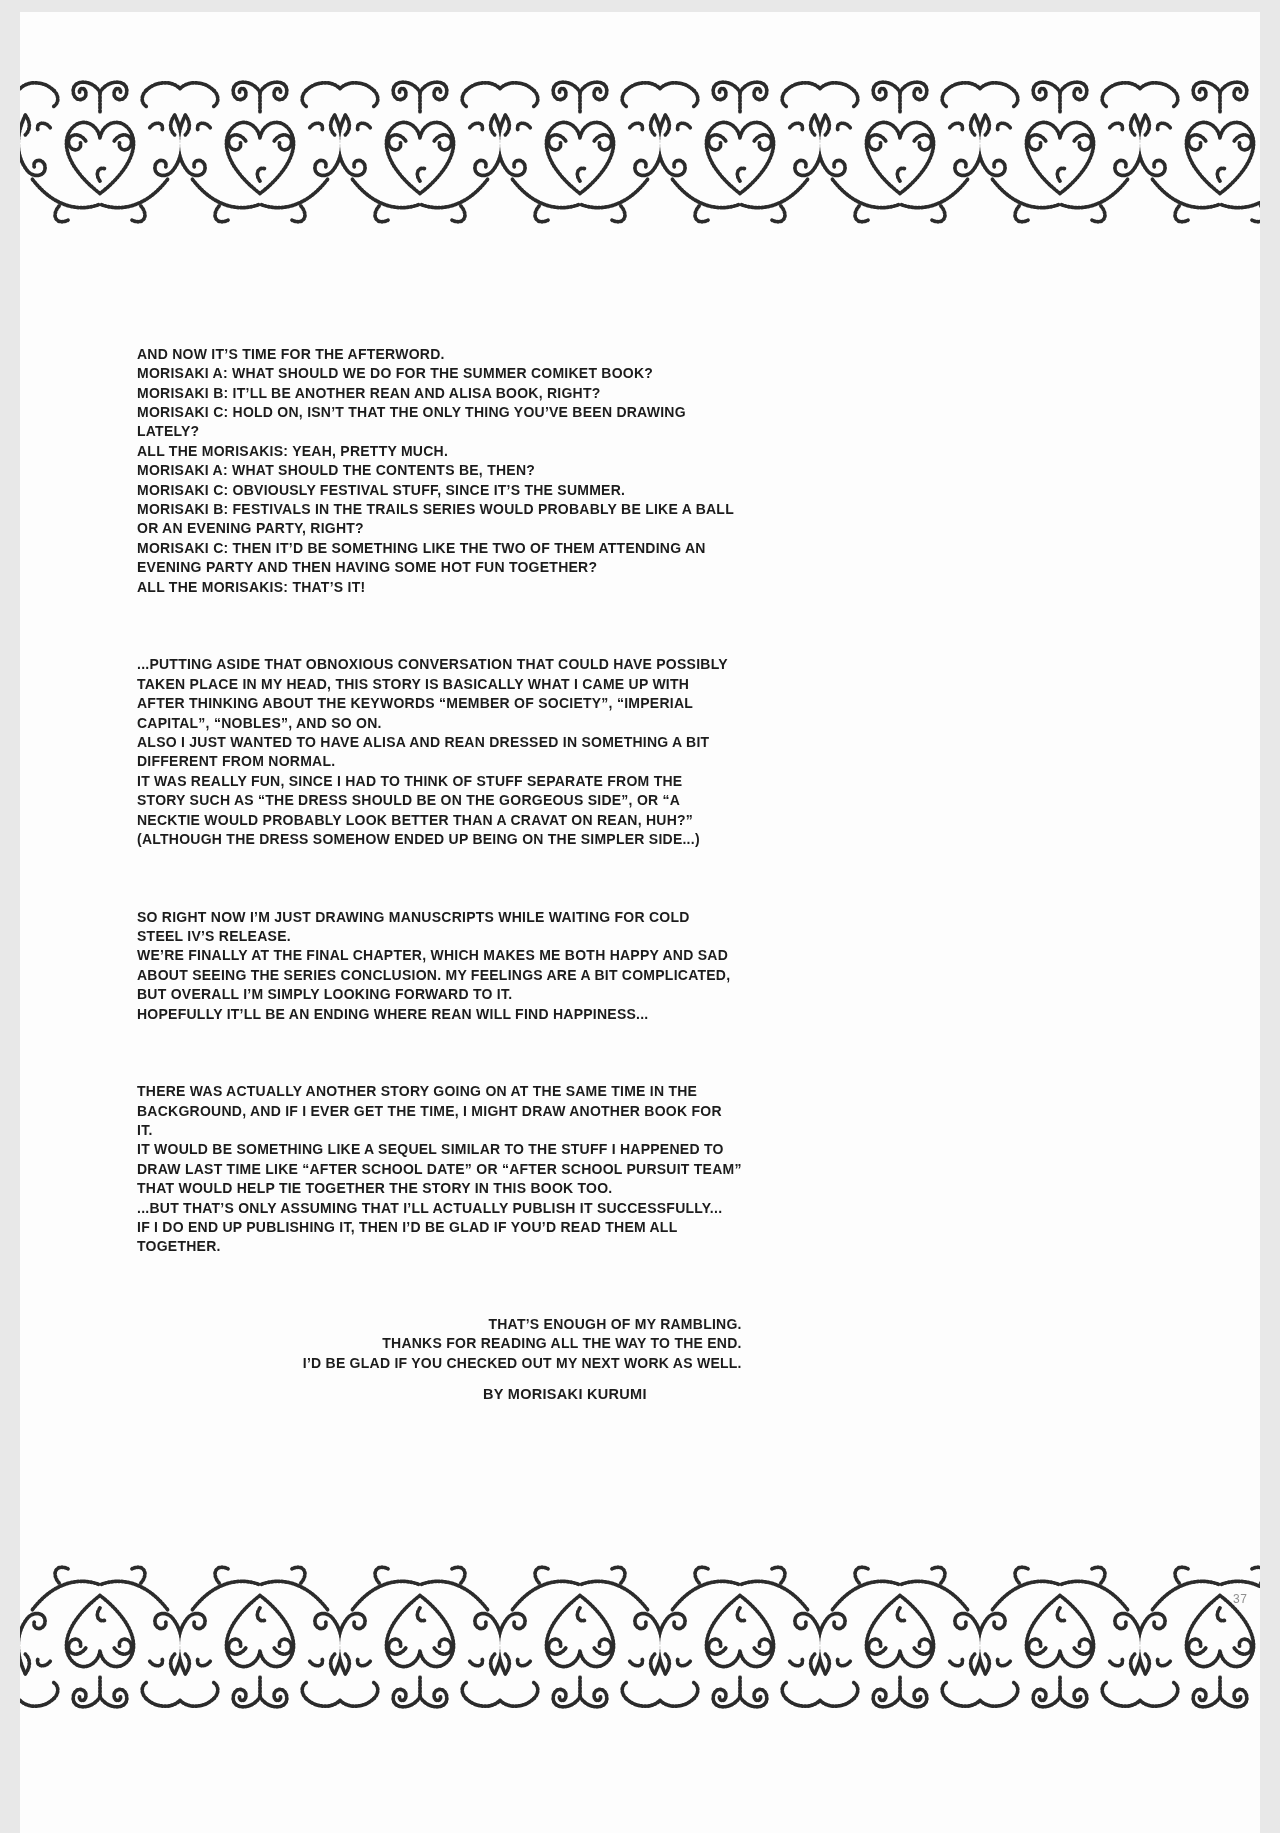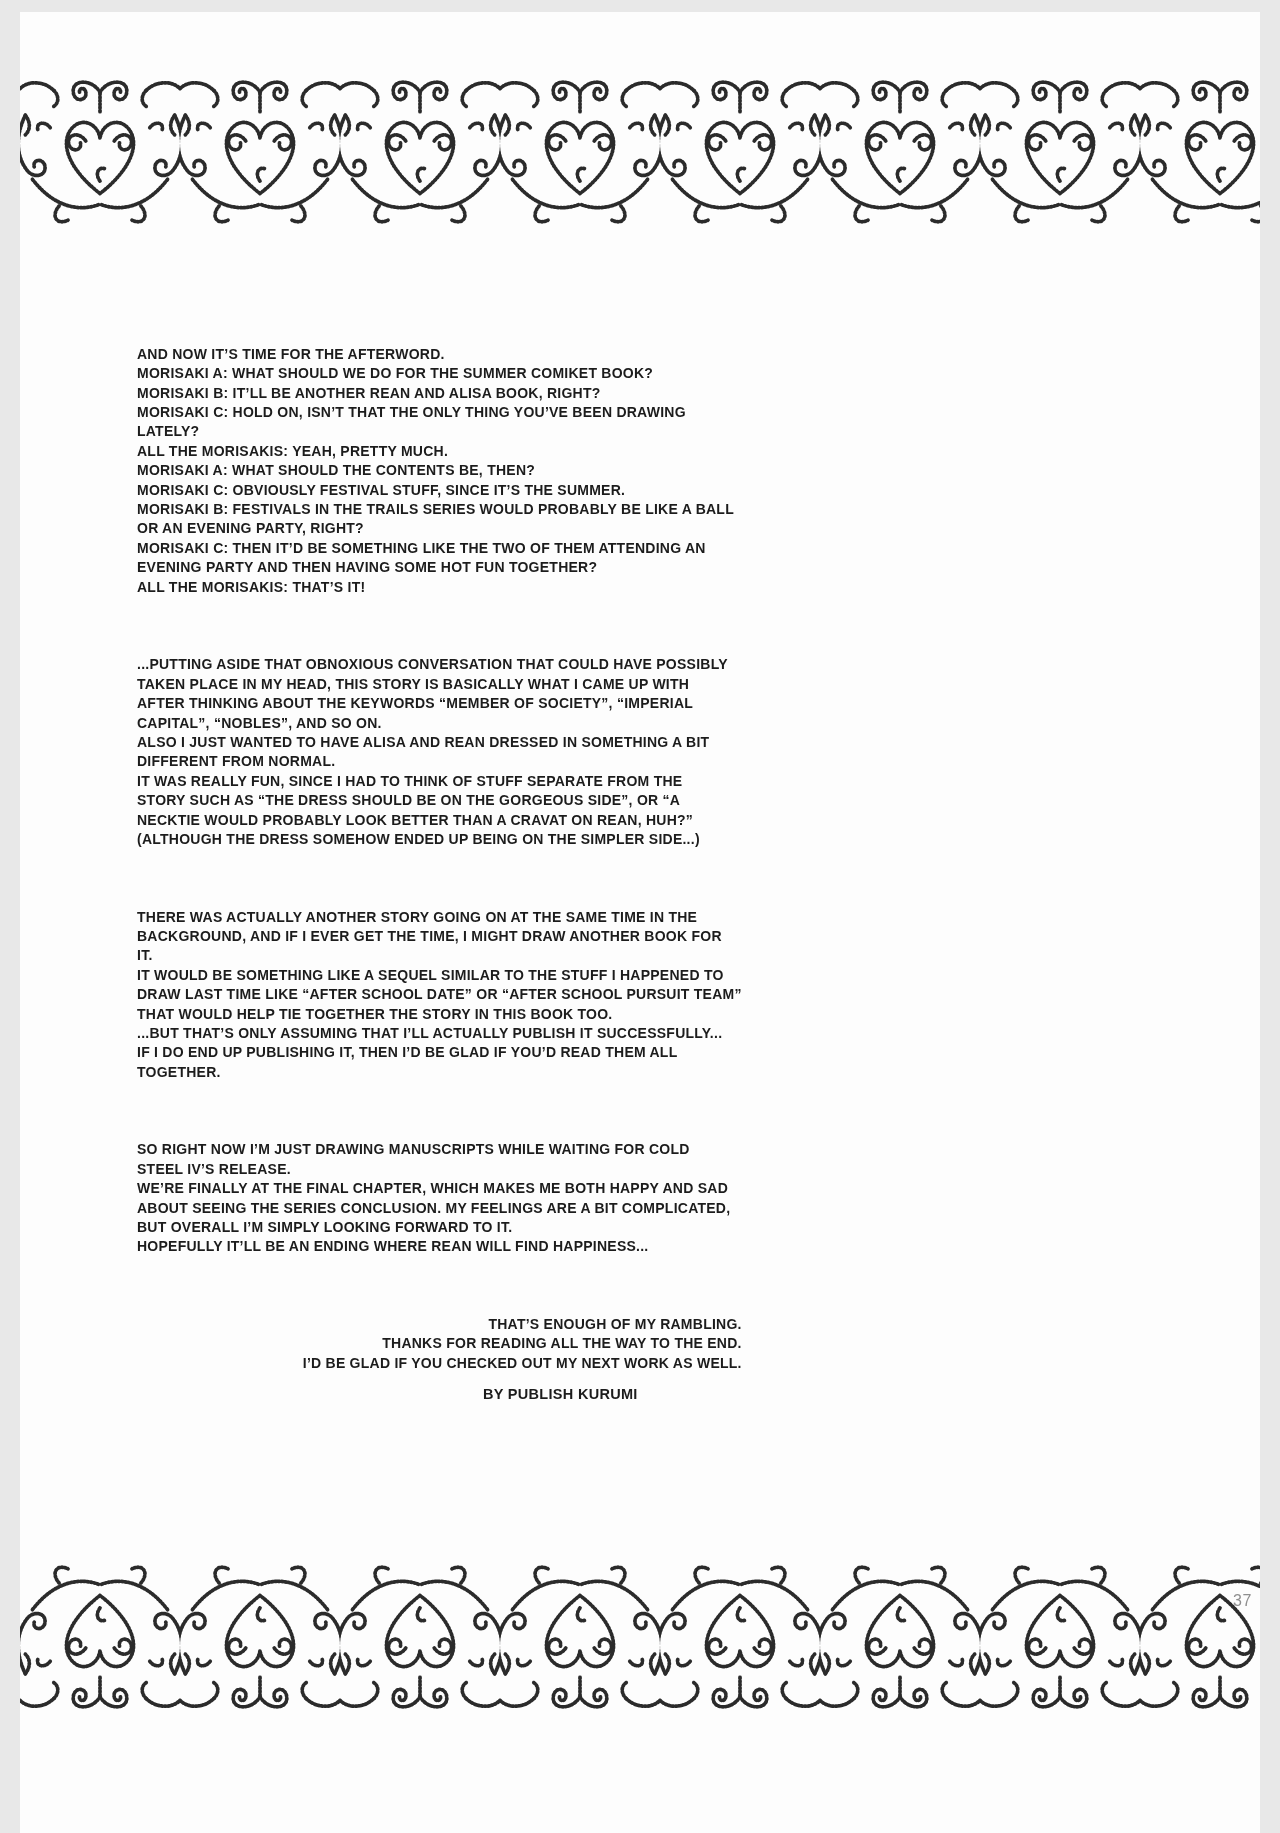--- a/index.html
+++ b/index.html
@@ -39,21 +39,21 @@
     font-size: 14.5px;
     letter-spacing: 0.3px;
     font-weight: bold;
     white-space: pre;
   }
   .page-number {
     position: absolute;
     left: 1213px;
     top: 1580px;
     color: #8f8f8f;
-    font-size: 16px;
+    font-size: 12px;
     letter-spacing: 0.5px;
   }
   .scan-edge-bar {
     position: absolute;
     left: 170px;
     top: 1824px;
     width: 936px;
     height: 9px;
     background: #0f0f0f;
   }
@@ -123,39 +123,39 @@
     <div class="para">...PUTTING ASIDE THAT OBNOXIOUS CONVERSATION THAT COULD HAVE POSSIBLY
 TAKEN PLACE IN MY HEAD, THIS STORY IS BASICALLY WHAT I CAME UP WITH
 AFTER THINKING ABOUT THE KEYWORDS “MEMBER OF SOCIETY”, “IMPERIAL
 CAPITAL”, “NOBLES”, AND SO ON.
 ALSO I JUST WANTED TO HAVE ALISA AND REAN DRESSED IN SOMETHING A BIT
 DIFFERENT FROM NORMAL.
 IT WAS REALLY FUN, SINCE I HAD TO THINK OF STUFF SEPARATE FROM THE
 STORY SUCH AS “THE DRESS SHOULD BE ON THE GORGEOUS SIDE”, OR “A
 NECKTIE WOULD PROBABLY LOOK BETTER THAN A CRAVAT ON REAN, HUH?”
 (ALTHOUGH THE DRESS SOMEHOW ENDED UP BEING ON THE SIMPLER SIDE...)</div>
+    <div class="para">SO RIGHT NOW I’M JUST DRAWING MANUSCRIPTS WHILE WAITING FOR COLD
+STEEL IV’S RELEASE.
+WE’RE FINALLY AT THE FINAL CHAPTER, WHICH MAKES ME BOTH HAPPY AND SAD
+ABOUT SEEING THE SERIES CONCLUSION. MY FEELINGS ARE A BIT COMPLICATED,
+BUT OVERALL I’M SIMPLY LOOKING FORWARD TO IT.
+HOPEFULLY IT’LL BE AN ENDING WHERE REAN WILL FIND HAPPINESS...</div>
     <div class="para">THERE WAS ACTUALLY ANOTHER STORY GOING ON AT THE SAME TIME IN THE
 BACKGROUND, AND IF I EVER GET THE TIME, I MIGHT DRAW ANOTHER BOOK FOR
 IT.
 IT WOULD BE SOMETHING LIKE A SEQUEL SIMILAR TO THE STUFF I HAPPENED TO
 DRAW LAST TIME LIKE “AFTER SCHOOL DATE” OR “AFTER SCHOOL PURSUIT TEAM”
 THAT WOULD HELP TIE TOGETHER THE STORY IN THIS BOOK TOO.
 ...BUT THAT’S ONLY ASSUMING THAT I’LL ACTUALLY PUBLISH IT SUCCESSFULLY...
 IF I DO END UP PUBLISHING IT, THEN I’D BE GLAD IF YOU’D READ THEM ALL
 TOGETHER.</div>
-    <div class="para">SO RIGHT NOW I’M JUST DRAWING MANUSCRIPTS WHILE WAITING FOR COLD
-STEEL IV’S RELEASE.
-WE’RE FINALLY AT THE FINAL CHAPTER, WHICH MAKES ME BOTH HAPPY AND SAD
-ABOUT SEEING THE SERIES CONCLUSION. MY FEELINGS ARE A BIT COMPLICATED,
-BUT OVERALL I’M SIMPLY LOOKING FORWARD TO IT.
-HOPEFULLY IT’LL BE AN ENDING WHERE REAN WILL FIND HAPPINESS...</div>
     <div class="para">THAT’S ENOUGH OF MY RAMBLING.
 THANKS FOR READING ALL THE WAY TO THE END.
 I’D BE GLAD IF YOU CHECKED OUT MY NEXT WORK AS WELL.</div>
   </div>
 
-  <div class="credit-line">BY PUBLISH KURUMI</div>
+  <div class="credit-line">BY MORISAKI KURUMI</div>
 
   <div class="page-number">37</div>
 
   <div class="scan-edge-bar"></div>
 
 </div>
 
 </body></html>

